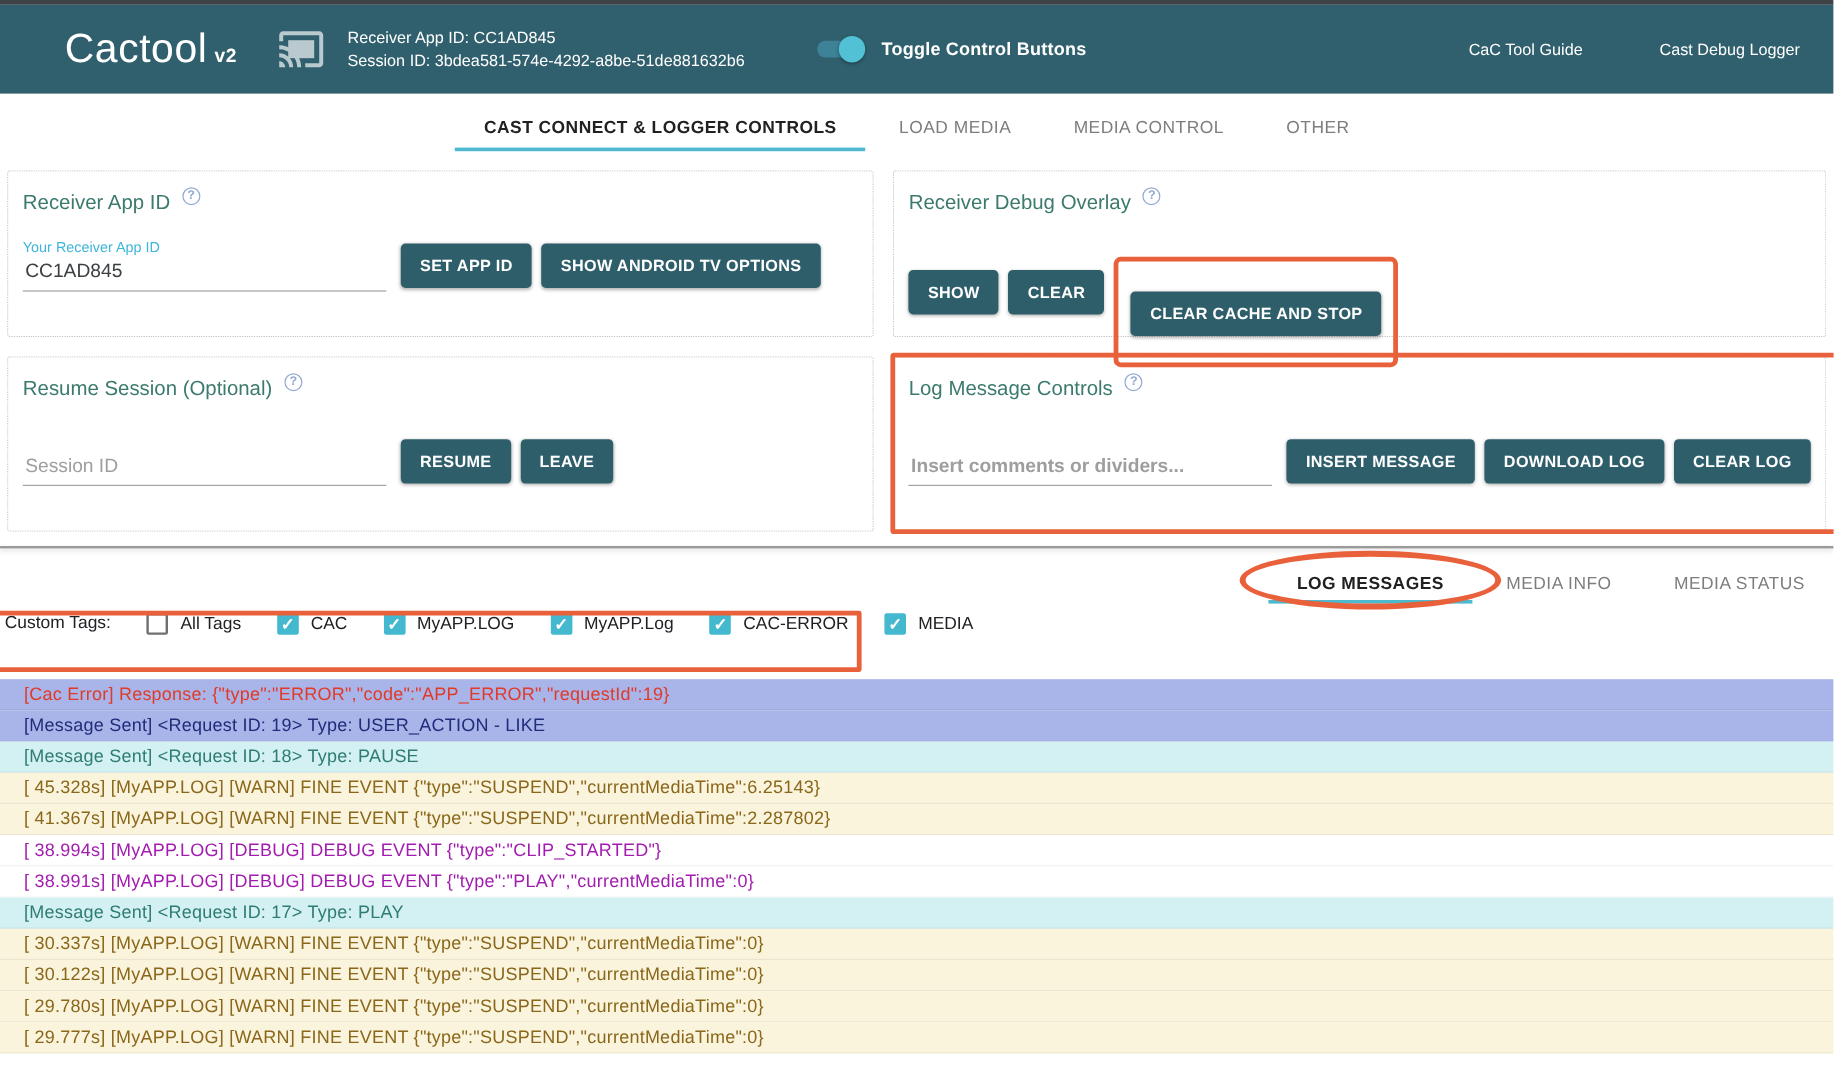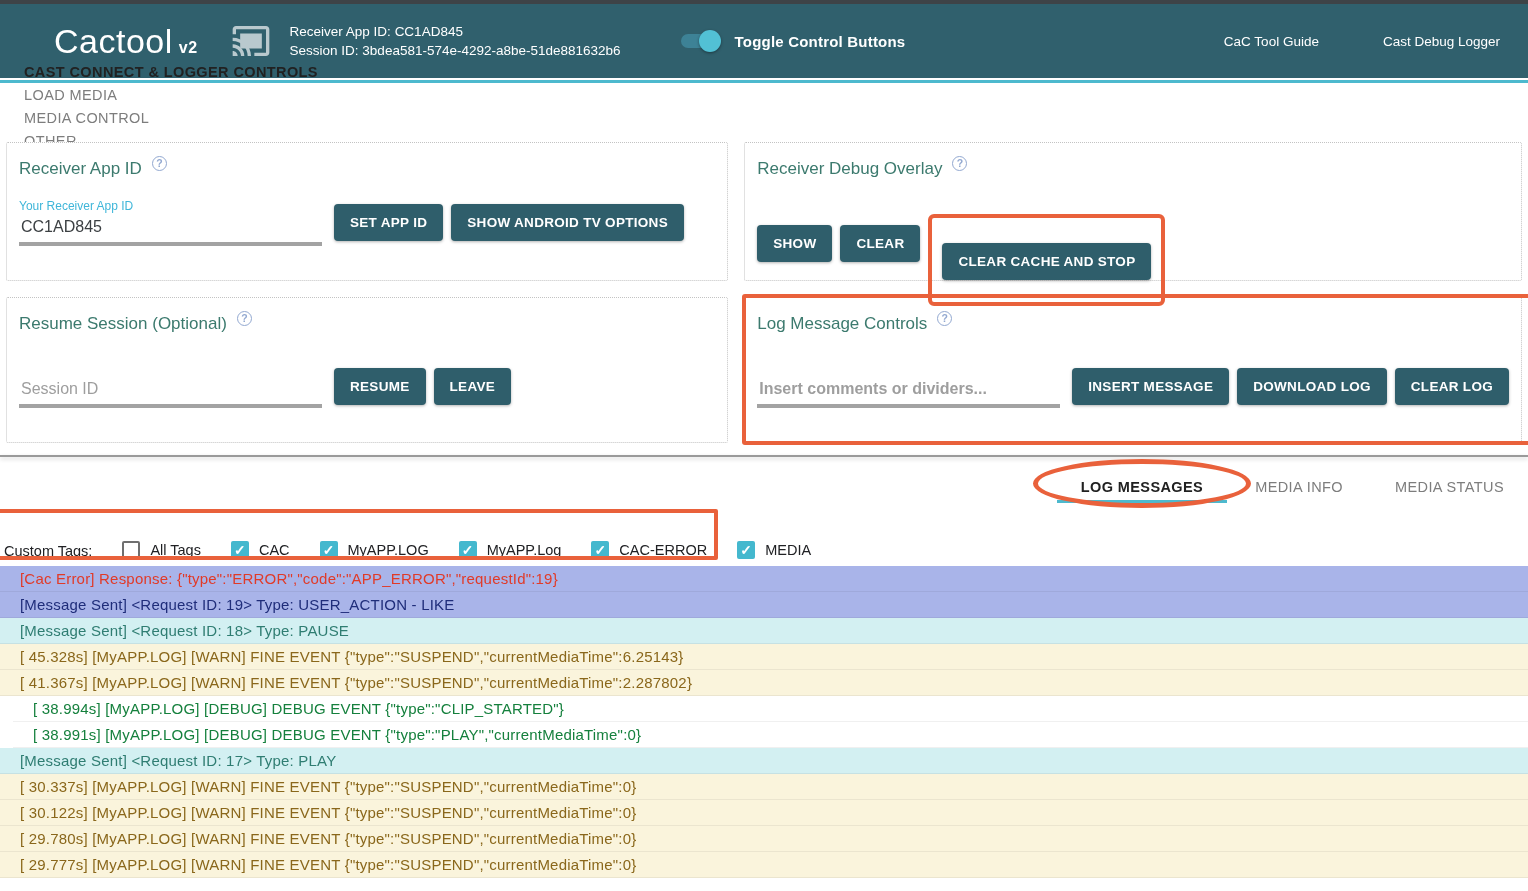--- a/index.html
+++ b/index.html
@@ -18,39 +18,39 @@
   .switch { position:relative; width:36px; height:14px; background:#3d8296; border-radius:8px;
             cursor:pointer; }
   .switch .thumb { position:absolute; right:-4px; top:-4px; width:22px; height:22px;
                    border-radius:50%; background:#52c1d5; box-shadow:0 1px 3px rgba(0,0,0,.4); }
   .toggle-label { font-size:15px; font-weight:700; margin-left:18px; letter-spacing:.2px; }
   .hdr-spacer { flex:1; }
   .hdr-link { font-size:13.5px; color:#fff; text-decoration:none; margin-left:64px; cursor:pointer; }
 
   
   .main-tabs { display:flex; justify-content:center; padding-top:12px; height:48px;
-               align-items:stretch; gap:4px;flex-direction:column; }
+               align-items:stretch; gap:4px; }
   .tab { display:flex; align-items:center; padding:0 24px; font-size:14.5px; color:#7d7d7d;
          letter-spacing:.4px; cursor:pointer; border-bottom:3px solid transparent; position:relative; }
   .tab.active { color:#212121; font-weight:700; border-bottom-color:#4db9ce; }
 
   
   .panel-grid { display:grid; grid-template-columns:1fr 1fr; gap:16px 16px; padding:16px 6px 0; }
   .panel { border:1px dotted #c3c3c3; border-radius:2px; background:#fff; padding:16px 12px;
            position:relative; }
   .panel.h1 { height:139px; }
   .panel.h2 { height:146px; }
   .panel-title { font-size:17px; color:#3c7a6e; font-weight:500; display:flex; align-items:flex-start; gap:10px; }
   .help-icon { width:15px; height:15px; border:1.4px solid #93a9d1; border-radius:50%;
                color:#93a9d1; font-size:10.5px; line-height:13px; text-align:center; font-weight:700;
                cursor:pointer; margin-top:-3px; }
   .panel-row { display:flex; align-items:center; gap:8px; margin-top:20px; }
   .mat-field { width:303px; margin-right:4px; }
   .mat-field .fld-label { font-size:12px; color:#3fb6d9; margin-bottom:2px; }
-  .mat-field input { width:100%; border:none; border-bottom:4px solid #a3a3a3; font-size:16px;
+  .mat-field input { width:100%; border:none; border-bottom:1px solid #a3a3a3; font-size:16px;
                      color:#3c4043; padding:3px 2px 6px; outline:none; background:transparent;
                      font-family:"Liberation Sans", sans-serif; }
   .mat-field input::placeholder { color:#9e9e9e; }
   .btn { background:#2f5e6b; color:#fff; border:none; border-radius:4px; height:37px;
          padding:0 16px; font-size:13.5px; font-weight:700; letter-spacing:.3px;
          font-family:"Liberation Sans", sans-serif; cursor:pointer;
          box-shadow:0 1px 3px rgba(0,0,0,.3); white-space:nowrap; }
 
   
   .ann { position:absolute; border:4px solid #e9613b; pointer-events:none; z-index:5; }
@@ -62,40 +62,40 @@
                  border-radius:50%; }
 
   
   .divider { margin-top:12px; height:2px; background:#9a9a9a;
              box-shadow:0 2px 4px rgba(0,0,0,.18); }
 
   
   .log-tabs { display:flex; justify-content:flex-end; padding-top:16px; height:46px; gap:4px; }
 
   
-  .tags-row { position:relative; margin-top:8px; height:48px; display:flex; align-items:flex-end;
+  .tags-row { position:relative; margin-top:8px; height:48px; display:flex; align-items:flex-start;
               padding-left:4px; gap:30px; }
   .tags-label { font-size:14.5px; color:#202124; }
   .tag-item { display:flex; align-items:center; gap:10px; cursor:pointer; }
   .cbx { width:18px; height:18px; border-radius:2px; flex:0 0 18px; }
   .cbx.off { border:2px solid #6f6f6f; background:#fff; }
   .cbx.on { background:#44b8ce; color:#fff; font-size:14px; font-weight:700;
             line-height:18px; text-align:center; }
   .tag-item span.lbl { font-size:14.5px; color:#202124; }
 
   
   .log-list { margin-top:7px; }
   .log-row { height:26px; line-height:26px; padding-left:20px; font-size:15px;
              letter-spacing:.2px; white-space:nowrap; overflow:hidden;
              border-bottom:1px solid rgba(0,0,0,.06); }
   .log-row.error      { background:#a9b4e9; color:#e13a28; }
   .log-row.sent-blue  { background:#a9b4e9; color:#1f2d7a; }
   .log-row.sent-cyan  { background:#d3f0f2; color:#2f7d72; }
   .log-row.warn       { background:#faf4dc; color:#8a671b; }
-  .log-row.debug      { background:#ffffff; color:#15803d;margin-left:13px; }
+  .log-row.debug      { background:#ffffff; color:#a21caf; }
 </style>
 </head>
 <body>
 
 <div class="top-strip"></div>
 
 <header class="header">
   <div class="logo">
     <span>Cactool</span>
     <small>v2</small>

